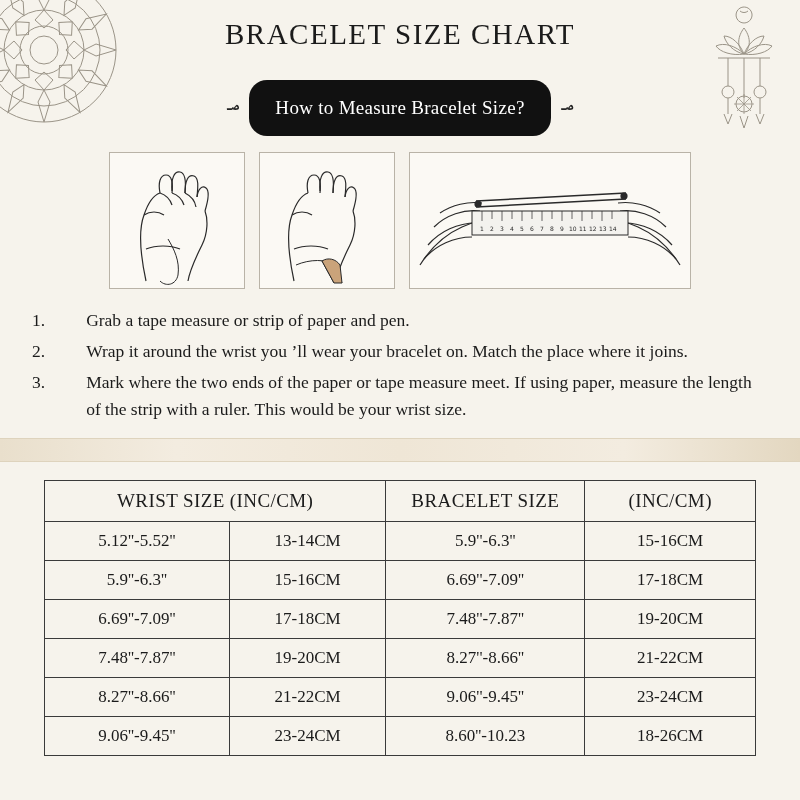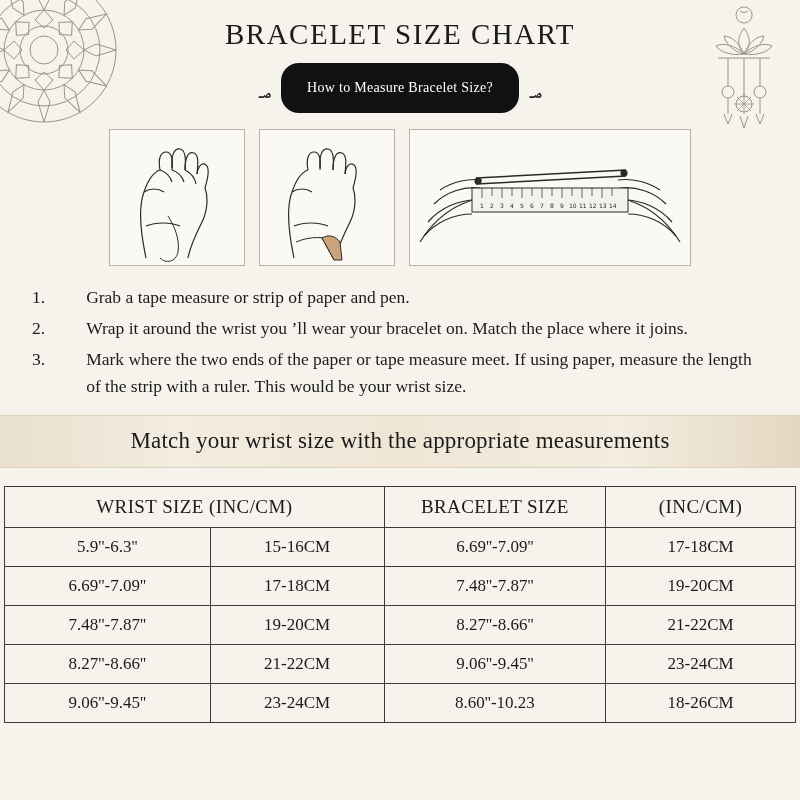--- a/index.html
+++ b/index.html
@@ -45,23 +45,24 @@
     font-size: 22px;
     color: #222;
     font-family: "DejaVu Sans", sans-serif;
     line-height: 1;
   }
   .pill {
     background: #111;
     color: #fff;
     border-radius: 18px;
     padding: 17px 26px;
-    font-size: 14px;
+    font-size: 19px;
     letter-spacing: .3px;
     font-family: "Liberation Serif", serif;
+    margin-top: 17px;
   }
 
   
   .img-row {
     display: flex;
     justify-content: center;
     gap: 14px;
     margin-top: 16px;
   }
   .img-box {
@@ -100,21 +101,21 @@
   .band-line {
     font-size: 23px;
     line-height: 1.28;
     letter-spacing: .2px;
   }
 
   
   table.size-table {
     border-collapse: collapse;
     margin: 18px auto 0 auto;
-    width: 792px;
+    width: 712px;
     font-size: 17px;
   }
   table.size-table th,
   table.size-table td {
     border: 1px solid #3a3a3a;
     text-align: center;
     padding: 6px 4px;
     font-weight: 400;
     height: 26px;
   }
@@ -309,39 +310,44 @@
     <span class="num">2.</span>
     <span class="txt">Wrap it around the wrist you ’ll wear your bracelet on. Match the place where it joins.</span>
   </div>
   <div class="step">
     <span class="num">3.</span>
     <span class="txt">Mark where the two ends of the paper or tape measure meet. If using paper, measure the length of the strip with a ruler. This would be your wrist size.</span>
   </div>
 </div>
 
 <div class="band">
-  <div class="band-line">Match your wrist size with the appropriate measurements</div>
 </div>
 
 <table class="size-table">
   <colgroup>
       <col class="c1">
       <col class="c2">
       <col class="c3">
       <col class="c4">
     </colgroup>
   <thead>
     <tr>
       <th colspan="2">WRIST SIZE (INC/CM)</th>
       <th>BRACELET SIZE</th>
       <th>(INC/CM)</th>
     </tr>
   </thead>
   <tbody>
     <tr>
+      <td>5.12''-5.52''</td>
+      <td>13-14CM</td>
+      <td>5.9''-6.3''</td>
+      <td>15-16CM</td>
+    </tr>
+    <tr>
       <td>5.9''-6.3''</td>
       <td>15-16CM</td>
       <td>6.69''-7.09''</td>
       <td>17-18CM</td>
     </tr>
     <tr>
       <td>6.69''-7.09''</td>
       <td>17-18CM</td>
       <td>7.48''-7.87''</td>
       <td>19-20CM</td>

